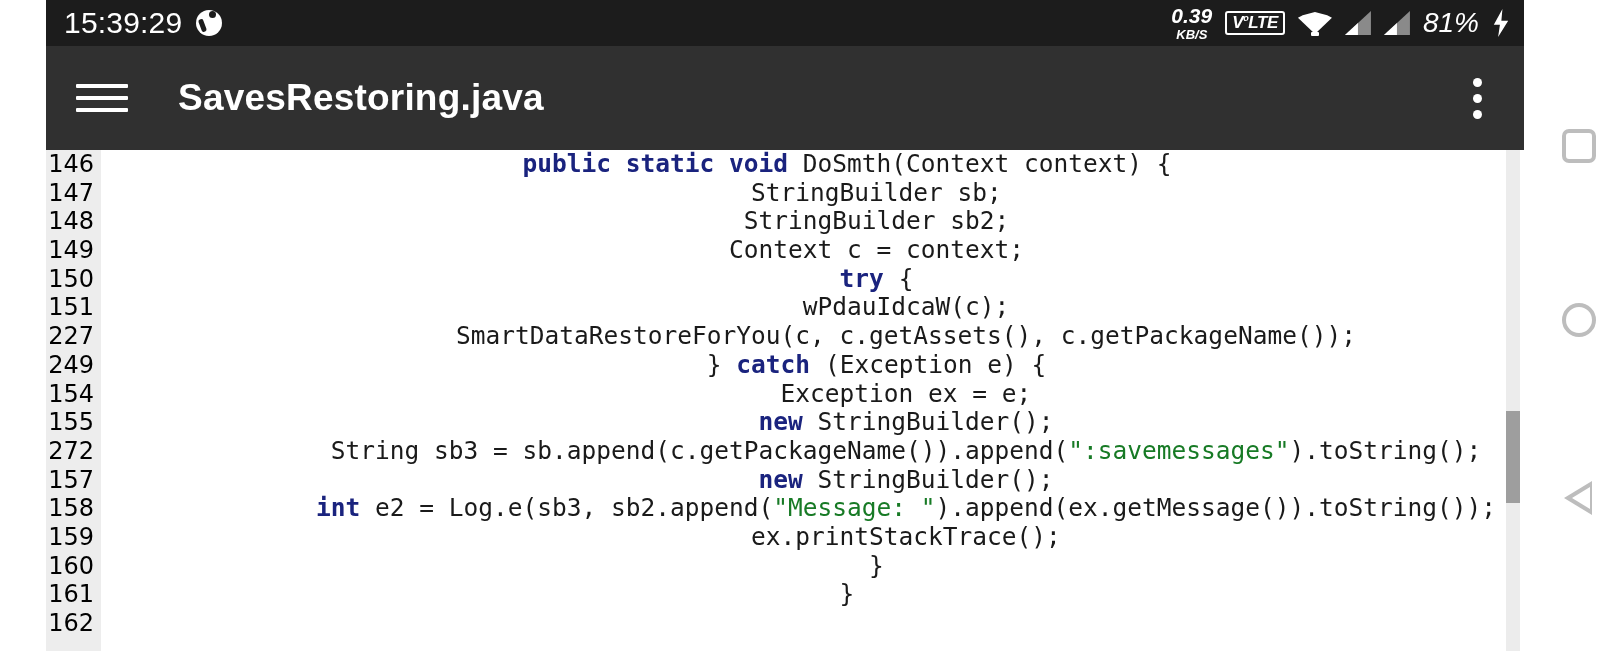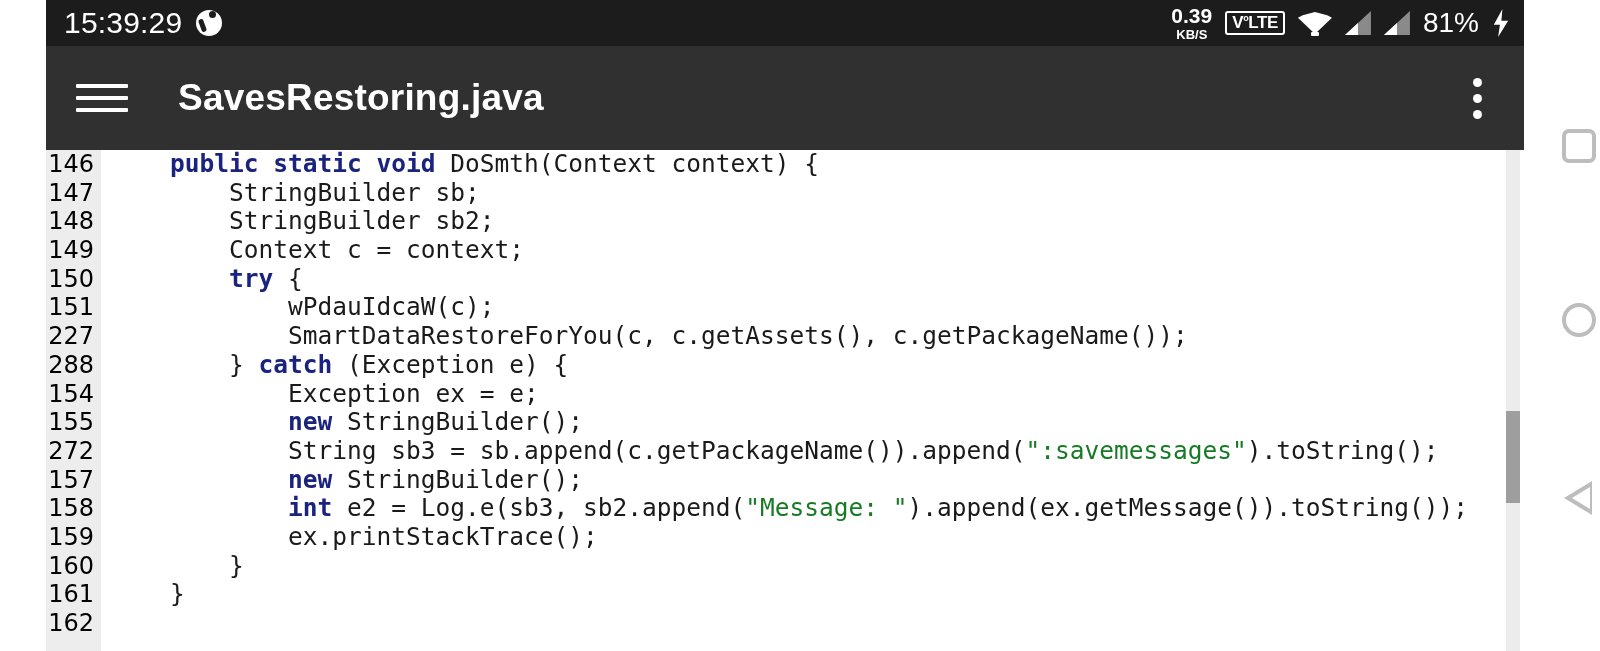--- a/index.html
+++ b/index.html
@@ -15,21 +15,21 @@
 
   
   #status-bar {
     position:absolute; left:0; top:0; width:1478px; height:46px;
     background:#1c1c1c; color:#ffffff;
     display:flex; align-items:center; justify-content:space-between;
     padding:0 14px 0 18px;
   }
   .sb-left { display:flex; align-items:center; gap:14px; }
   .sb-clock { font-size:30px; font-weight:400; letter-spacing:.2px; line-height:1; }
-  .sb-right { display:flex; align-items:center; gap:13px; }
+  .sb-right { display:flex; align-items:center; gap:13px;font-style:italic; }
 
   .globe-icon { width:26px; height:26px; position:relative; }
   .globe-icon .gball {
     position:absolute; inset:0; border-radius:50%; background:#ffffff;
   }
   .globe-icon .gcut1 {
     position:absolute; left:13px; top:1px; width:7px; height:7px;
     border-radius:50%; background:#1c1c1c;
   }
   .globe-icon .gcut2 {
@@ -104,21 +104,21 @@
   #gutter .ln {
     height:28.7px; line-height:28.7px; text-align:right; padding-right:7px;
     color:#000000; font-family:"DejaVu Sans", sans-serif; font-size:24px;
   }
   #code {
     position:absolute; left:55px; top:0; right:0; height:501px;
     padding-left:10px;
     font-family:"DejaVu Sans Mono", monospace; font-size:24.5px;
     white-space:pre; color:#1a1a1a;
   }
-  #code .cl { height:28.7px; line-height:28.7px; }
+  #code .cl { height:28.7px; line-height:28.7px;text-align:center; }
   .kw   { color:#1a237e; font-weight:600; }
   .str  { color:#177a25; }
 
   
   #scroll-track {
     position:absolute; right:4px; top:0; width:14px; height:501px; background:#ececec;
   }
   #scroll-thumb {
     position:absolute; right:4px; top:261px; width:14px; height:92px; background:#9e9e9e;
   }
@@ -209,21 +209,21 @@
 
     <div id="editor">
       <div id="gutter">
           <div class="ln">146</div>
           <div class="ln">147</div>
           <div class="ln">148</div>
           <div class="ln">149</div>
           <div class="ln">150</div>
           <div class="ln">151</div>
           <div class="ln">227</div>
-          <div class="ln">288</div>
+          <div class="ln">249</div>
           <div class="ln">154</div>
           <div class="ln">155</div>
           <div class="ln">272</div>
           <div class="ln">157</div>
           <div class="ln">158</div>
           <div class="ln">159</div>
           <div class="ln">160</div>
           <div class="ln">161</div>
           <div class="ln">162</div>
         </div>

